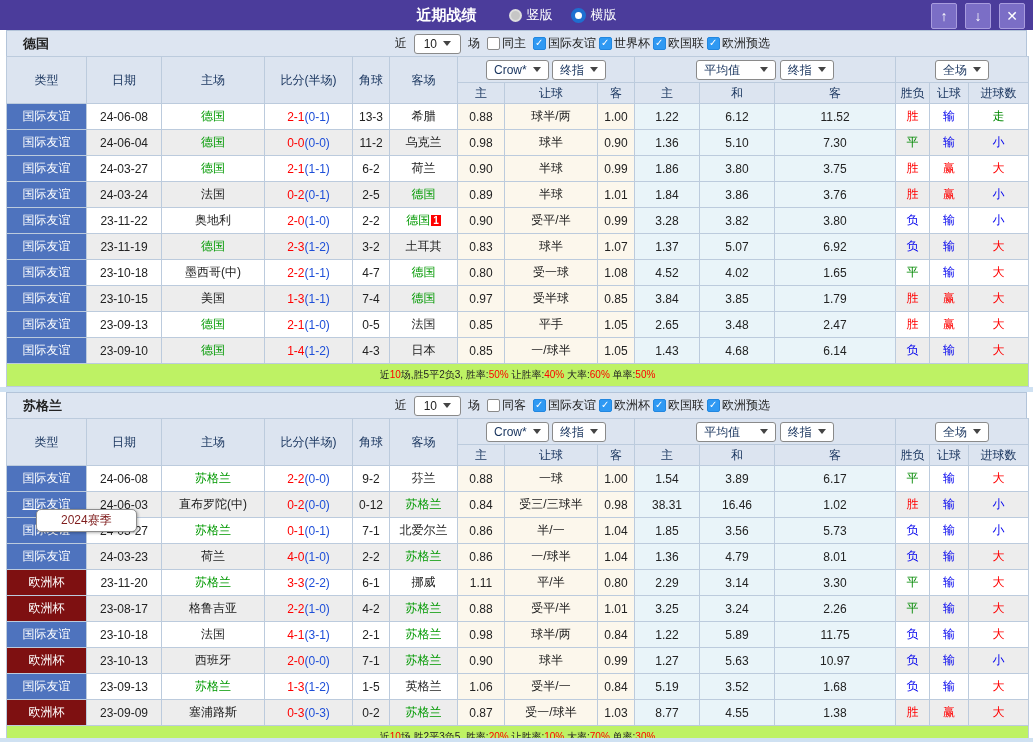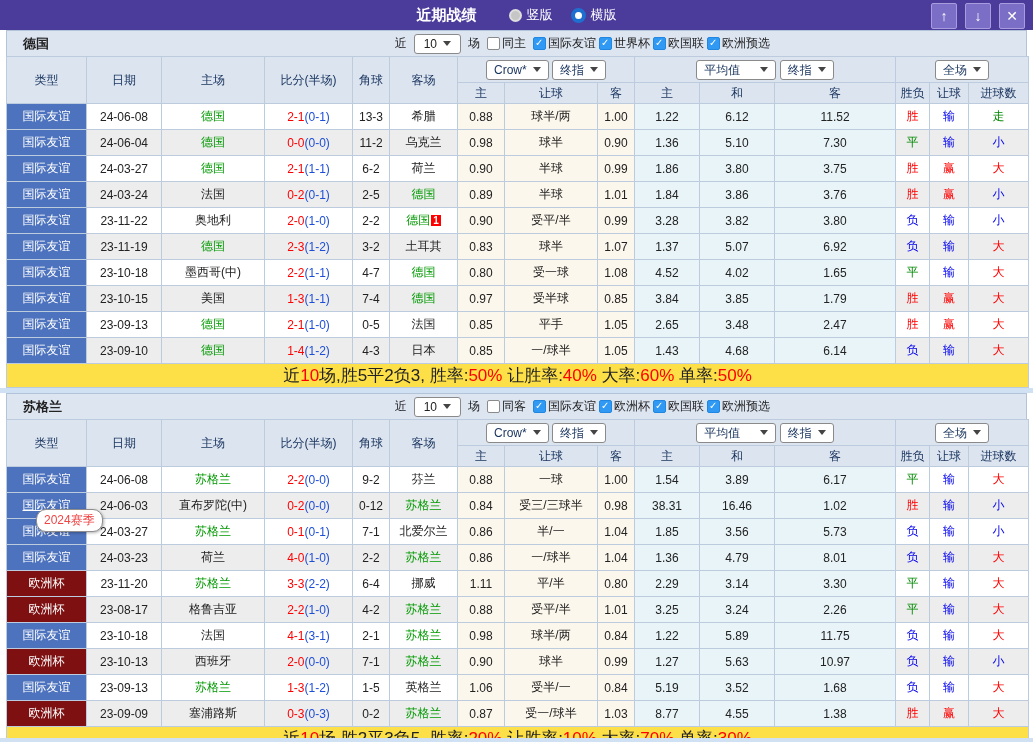--- a/index.html
+++ b/index.html
@@ -39,33 +39,33 @@
   th,td{border:1px solid #bccbdd;text-align:center;font-size:12px;padding:0;overflow:hidden;white-space:nowrap;}
   thead th{background:#dce4f0;font-weight:normal;color:#16325c;}
   thead tr.r1 th{height:25px;}
   thead tr.r2 th{height:20px;}
   tbody tr{height:26px;}
   tbody tr:nth-child(even) td.plain{background:#ededed;}
   td.bg-cream{background:#fcf7ec;}
   td.bg-blue{background:#e9f4f9;margin-top:13px;}
   td.type-friendly{background:#4e73be;color:#fff;cursor:pointer;}
   td.type-cup{background:#7e1011;color:#fff;cursor:pointer;}
-  tfoot td{height:22px;background:#fde047;font-size:17px;}
+  tfoot td{height:22px;background:#bef264;font-size:10px;}
   .t-red{color:#f00;}
   .t-blue{color:#0000ee;}
   .t-green{color:#008800;}
   .half{color:#1d4ed8;}
   .hot{color:#009900;}
   .hov{text-decoration:underline;}
   .badge{background:#f00;color:#fff;font-size:10px;padding:0 2px;margin-left:1px;font-weight:bold;}
   .separator{height:5px;background:#cfe1f2;}
   .bottom-strip{position:absolute;left:0;right:0;bottom:0;height:4px;background:#cfe1f2;z-index:5;}
   
-  .tooltip{position:absolute;left:36px;top:509px;background:#fff;border:1px solid #8e8e8e;border-radius:10px;
-           padding:2px 7px;font-size:12px;color:#ef4444;box-shadow:1px 1px 3px rgba(0,0,0,.3);z-index:10;}
+  .tooltip{position:absolute;left:36px;top:509px;background:#fff;border:1px solid #8e8e8e;border-radius:5px;
+           padding:2px 24px;font-size:12px;color:#7f1d1d;box-shadow:1px 1px 3px rgba(0,0,0,.3);z-index:10;}
 </style>
 </head>
 <body>
 
 <div class="titlebar">
   <span class="title">近期战绩</span>
   <span class="radio-group">
     <span class="radio-item">
       <span class="radio off"></span>
       <span>竖版</span>
@@ -535,21 +535,21 @@
           <td class="bg-blue">8.01</td>
           <td class="plain"><span class="t-blue">负</span></td>
           <td class="plain"><span class="t-blue">输</span></td>
           <td class="plain"><span class="t-red">大</span></td>
         </tr>
         <tr>
           <td class="type-cup"><span>欧洲杯</span></td>
           <td class="plain">23-11-20</td>
           <td class="plain"><span class="hot">苏格兰</span></td>
           <td class="plain"><span class="t-red">3-3</span><span class="half">(2-2)</span></td>
-          <td class="plain">6-4</td>
+          <td class="plain">6-1</td>
           <td class="plain"><span>挪威</span></td>
           <td class="bg-cream">1.11</td>
           <td class="bg-cream">平/半</td>
           <td class="bg-cream">0.80</td>
           <td class="bg-blue">2.29</td>
           <td class="bg-blue">3.14</td>
           <td class="bg-blue">3.30</td>
           <td class="plain"><span class="t-green">平</span></td>
           <td class="plain"><span class="t-blue">输</span></td>
           <td class="plain"><span class="t-red">大</span></td>

